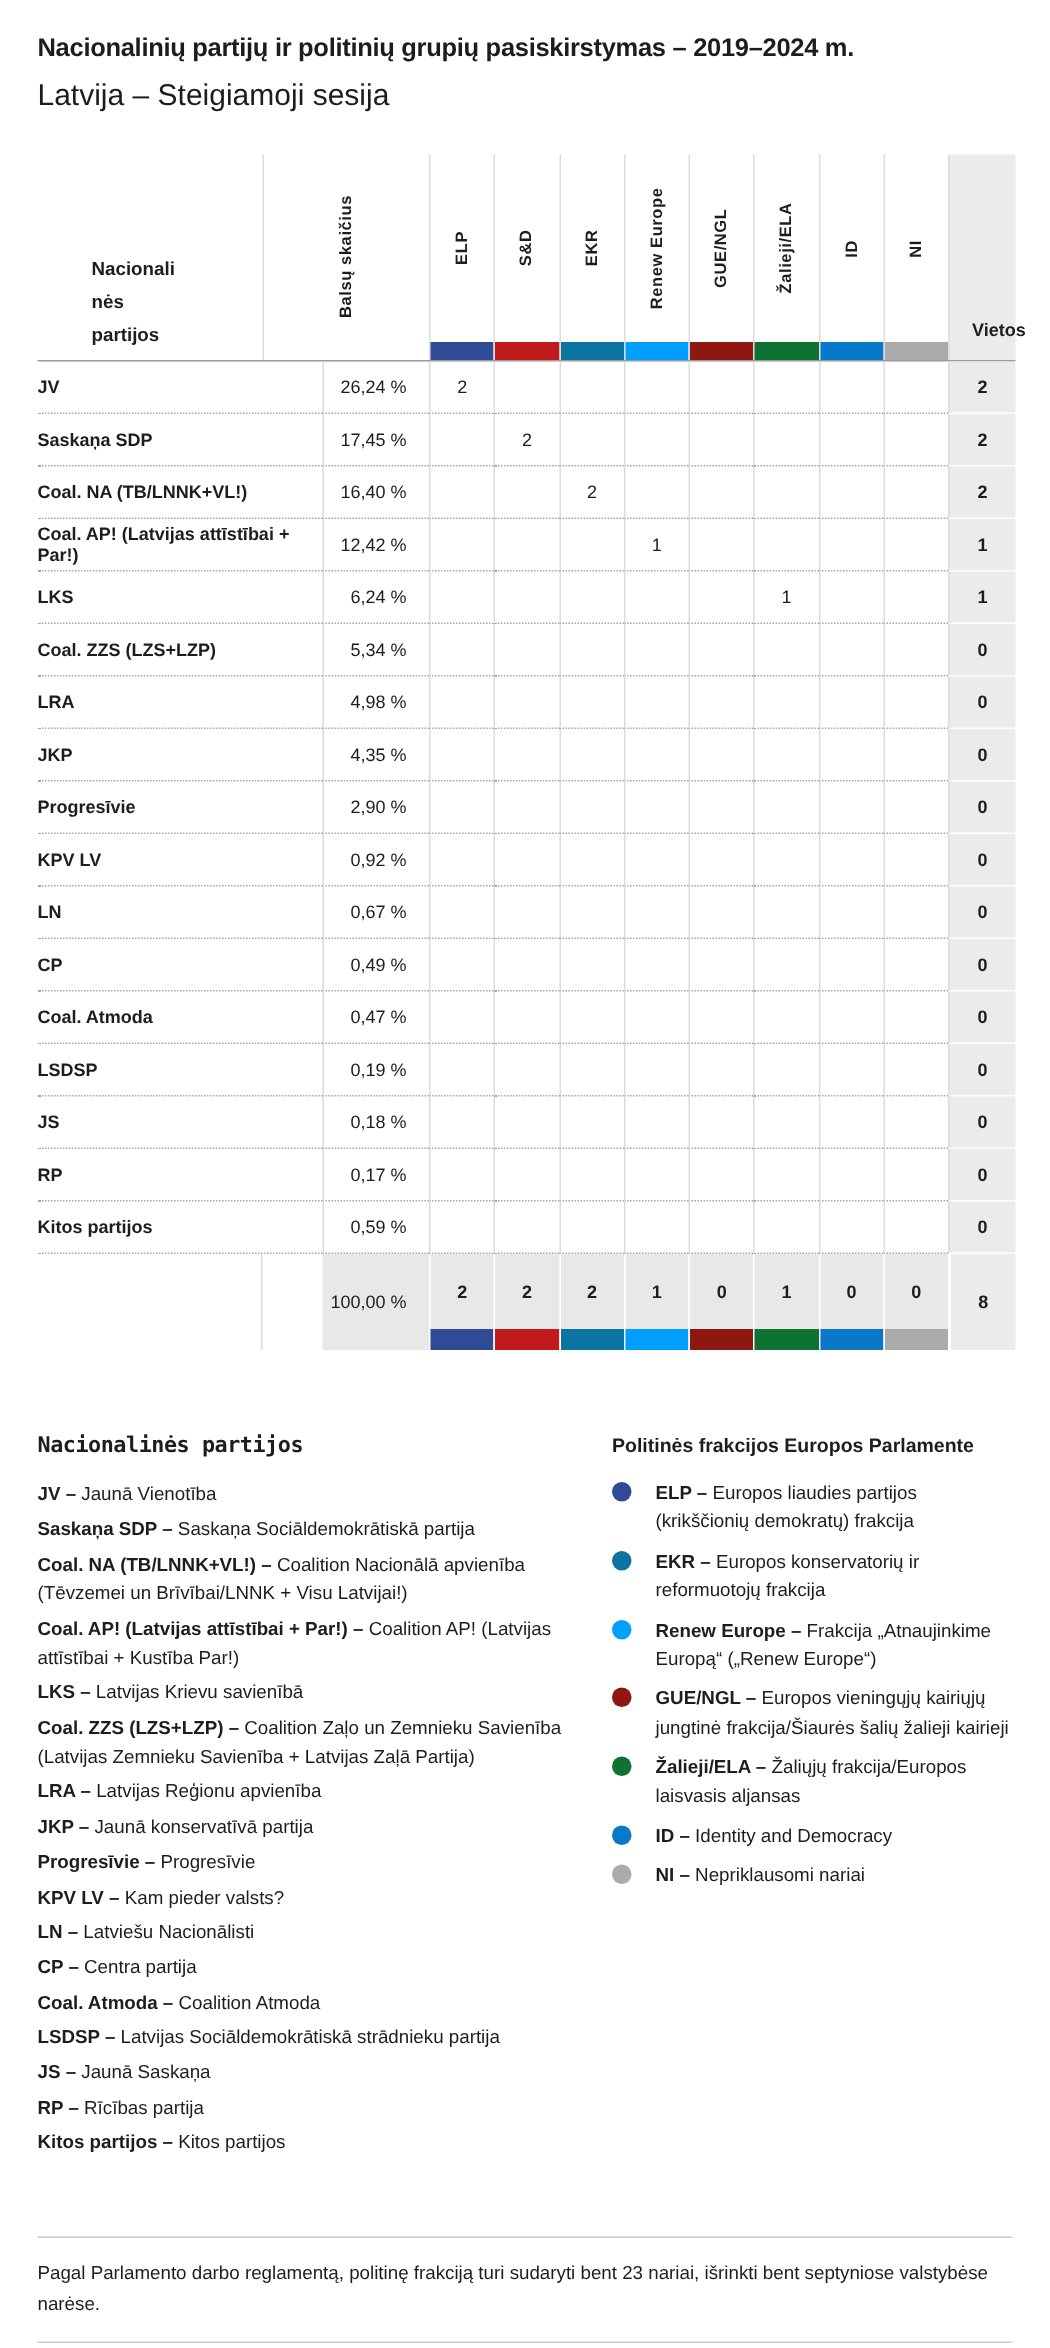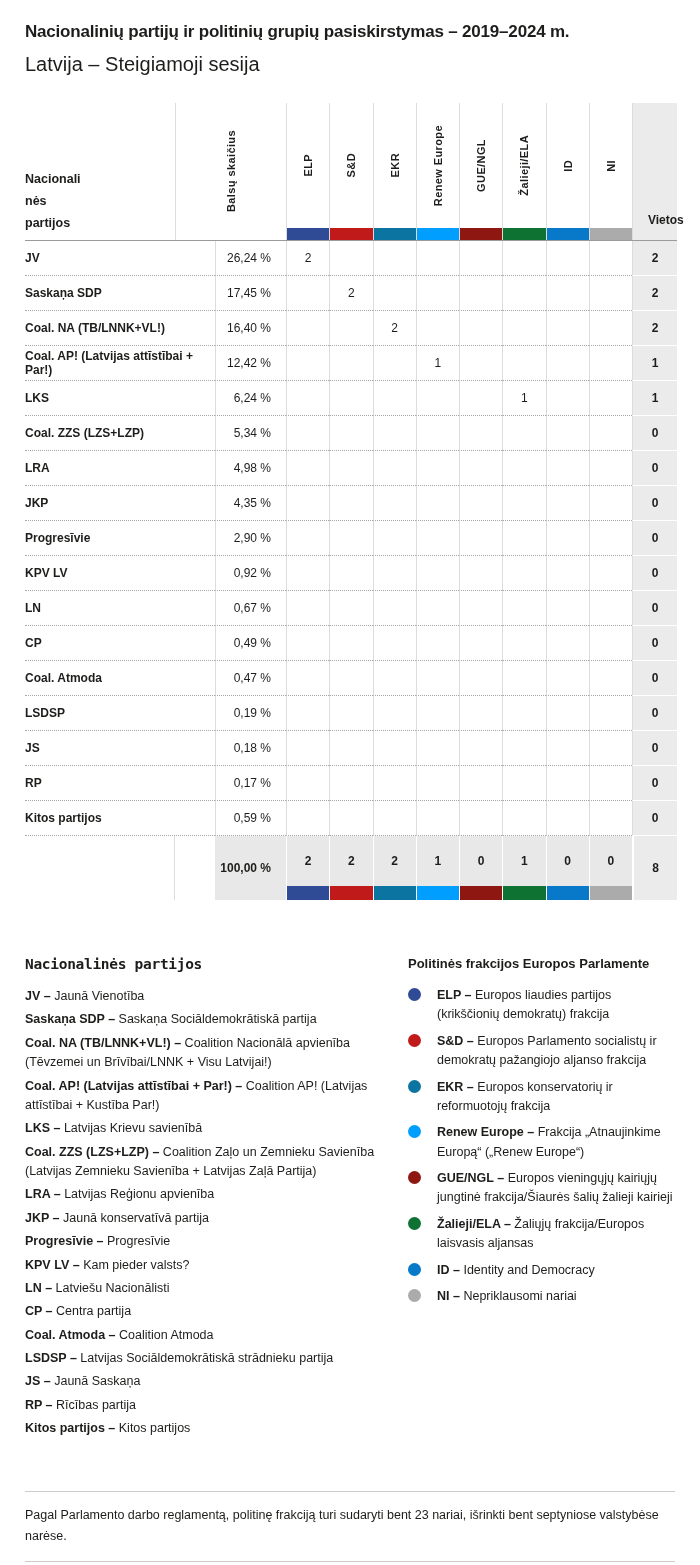--- a/index.html
+++ b/index.html
@@ -14,21 +14,21 @@
   
   .table{margin-top:27px;width:652px;}
   .thead{
     display:grid;grid-template-columns:150px 111px repeat(8,43.25px) 45px;
     height:137px;border-bottom:1px solid #9b9b9b;
   }
   .thead > div, .thead .thg > div{box-sizing:border-box;}
   .bl{border-left:1px solid #dcdcdc;}
   .th-name{
     display:flex;align-items:flex-end;font-weight:700;font-size:12.5px;
-    line-height:1.75;white-space:pre-line;padding-bottom:5px;
+    line-height:1.75;white-space:pre-line;padding-bottom:5px;margin-left:36px;
   }
   .th-votes,.th-group{display:flex;flex-direction:column;}
   .vtwrap{flex:1;display:flex;align-items:center;justify-content:center;min-height:0;}
   .vt{
     writing-mode:vertical-rl;transform:rotate(180deg);
     font-weight:700;font-size:11px;letter-spacing:.4px;white-space:nowrap;
   }
   .swatch{height:12px;width:100%;}
   .th-vietos{
     background:#ebebeb;display:flex;flex-direction:column;justify-content:flex-end;
@@ -44,21 +44,21 @@
   .c.vietos{
     justify-content:center;font-weight:700;background:#ebebeb;
     border-bottom:1px solid #ffffff;border-left:1px solid #dcdcdc;
   }
 
   .trow.total{grid-template-columns:150px 40px 71px repeat(8,43.25px) 45px;height:64px;}
   .trow.total > div{border-bottom:none;}
   .total .tname{border-right:1px solid #dcdcdc;}
   .total .tvotes{
     background:#e8e8e8;display:flex;align-items:center;justify-content:flex-end;
-    padding-right:15px;font-size:12px;font-weight:700;
+    padding-right:15px;font-size:12px;font-weight:400;
   }
   .total .tg{background:#e8e8e8;display:flex;flex-direction:column;border-left:1px solid #ffffff;}
   .total .tgnum{flex:1;display:flex;align-items:center;justify-content:center;font-size:12px;font-weight:700;}
   .tswatch{height:14px;width:100%;}
   .total .tvietos{
     background:#ebebeb;border-left:2px solid #ffffff;display:flex;align-items:center;
     justify-content:center;font-size:12px;font-weight:700;
   }
 
   
@@ -422,24 +422,20 @@
         </div>
     </div>
     <div class="legend-right">
       <div class="legend-title">Politinės frakcijos Europos Parlamente</div>
       <div id="group-legend-items">
           <div class="gl-item">
      <span class="dot" style="background:#2F4B96"></span>
      <span><b>ELP –</b> Europos liaudies partijos (krikščionių demokratų) frakcija</span>
    </div>
           <div class="gl-item">
-     <span class="dot" style="background:#C01A1A"></span>
-     <span><b>S&amp;D –</b> Europos Parlamento socialistų ir demokratų pažangiojo aljanso frakcija</span>
-   </div>
-          <div class="gl-item">
      <span class="dot" style="background:#0C74A0"></span>
      <span><b>EKR –</b> Europos konservatorių ir reformuotojų frakcija</span>
    </div>
           <div class="gl-item">
      <span class="dot" style="background:#009FFF"></span>
      <span><b>Renew Europe –</b> Frakcija „Atnaujinkime Europą“ („Renew Europe“)</span>
    </div>
           <div class="gl-item">
      <span class="dot" style="background:#8E1712"></span>
      <span><b>GUE/NGL –</b> Europos vieningųjų kairiųjų jungtinė frakcija/Šiaurės šalių žalieji kairieji</span>

